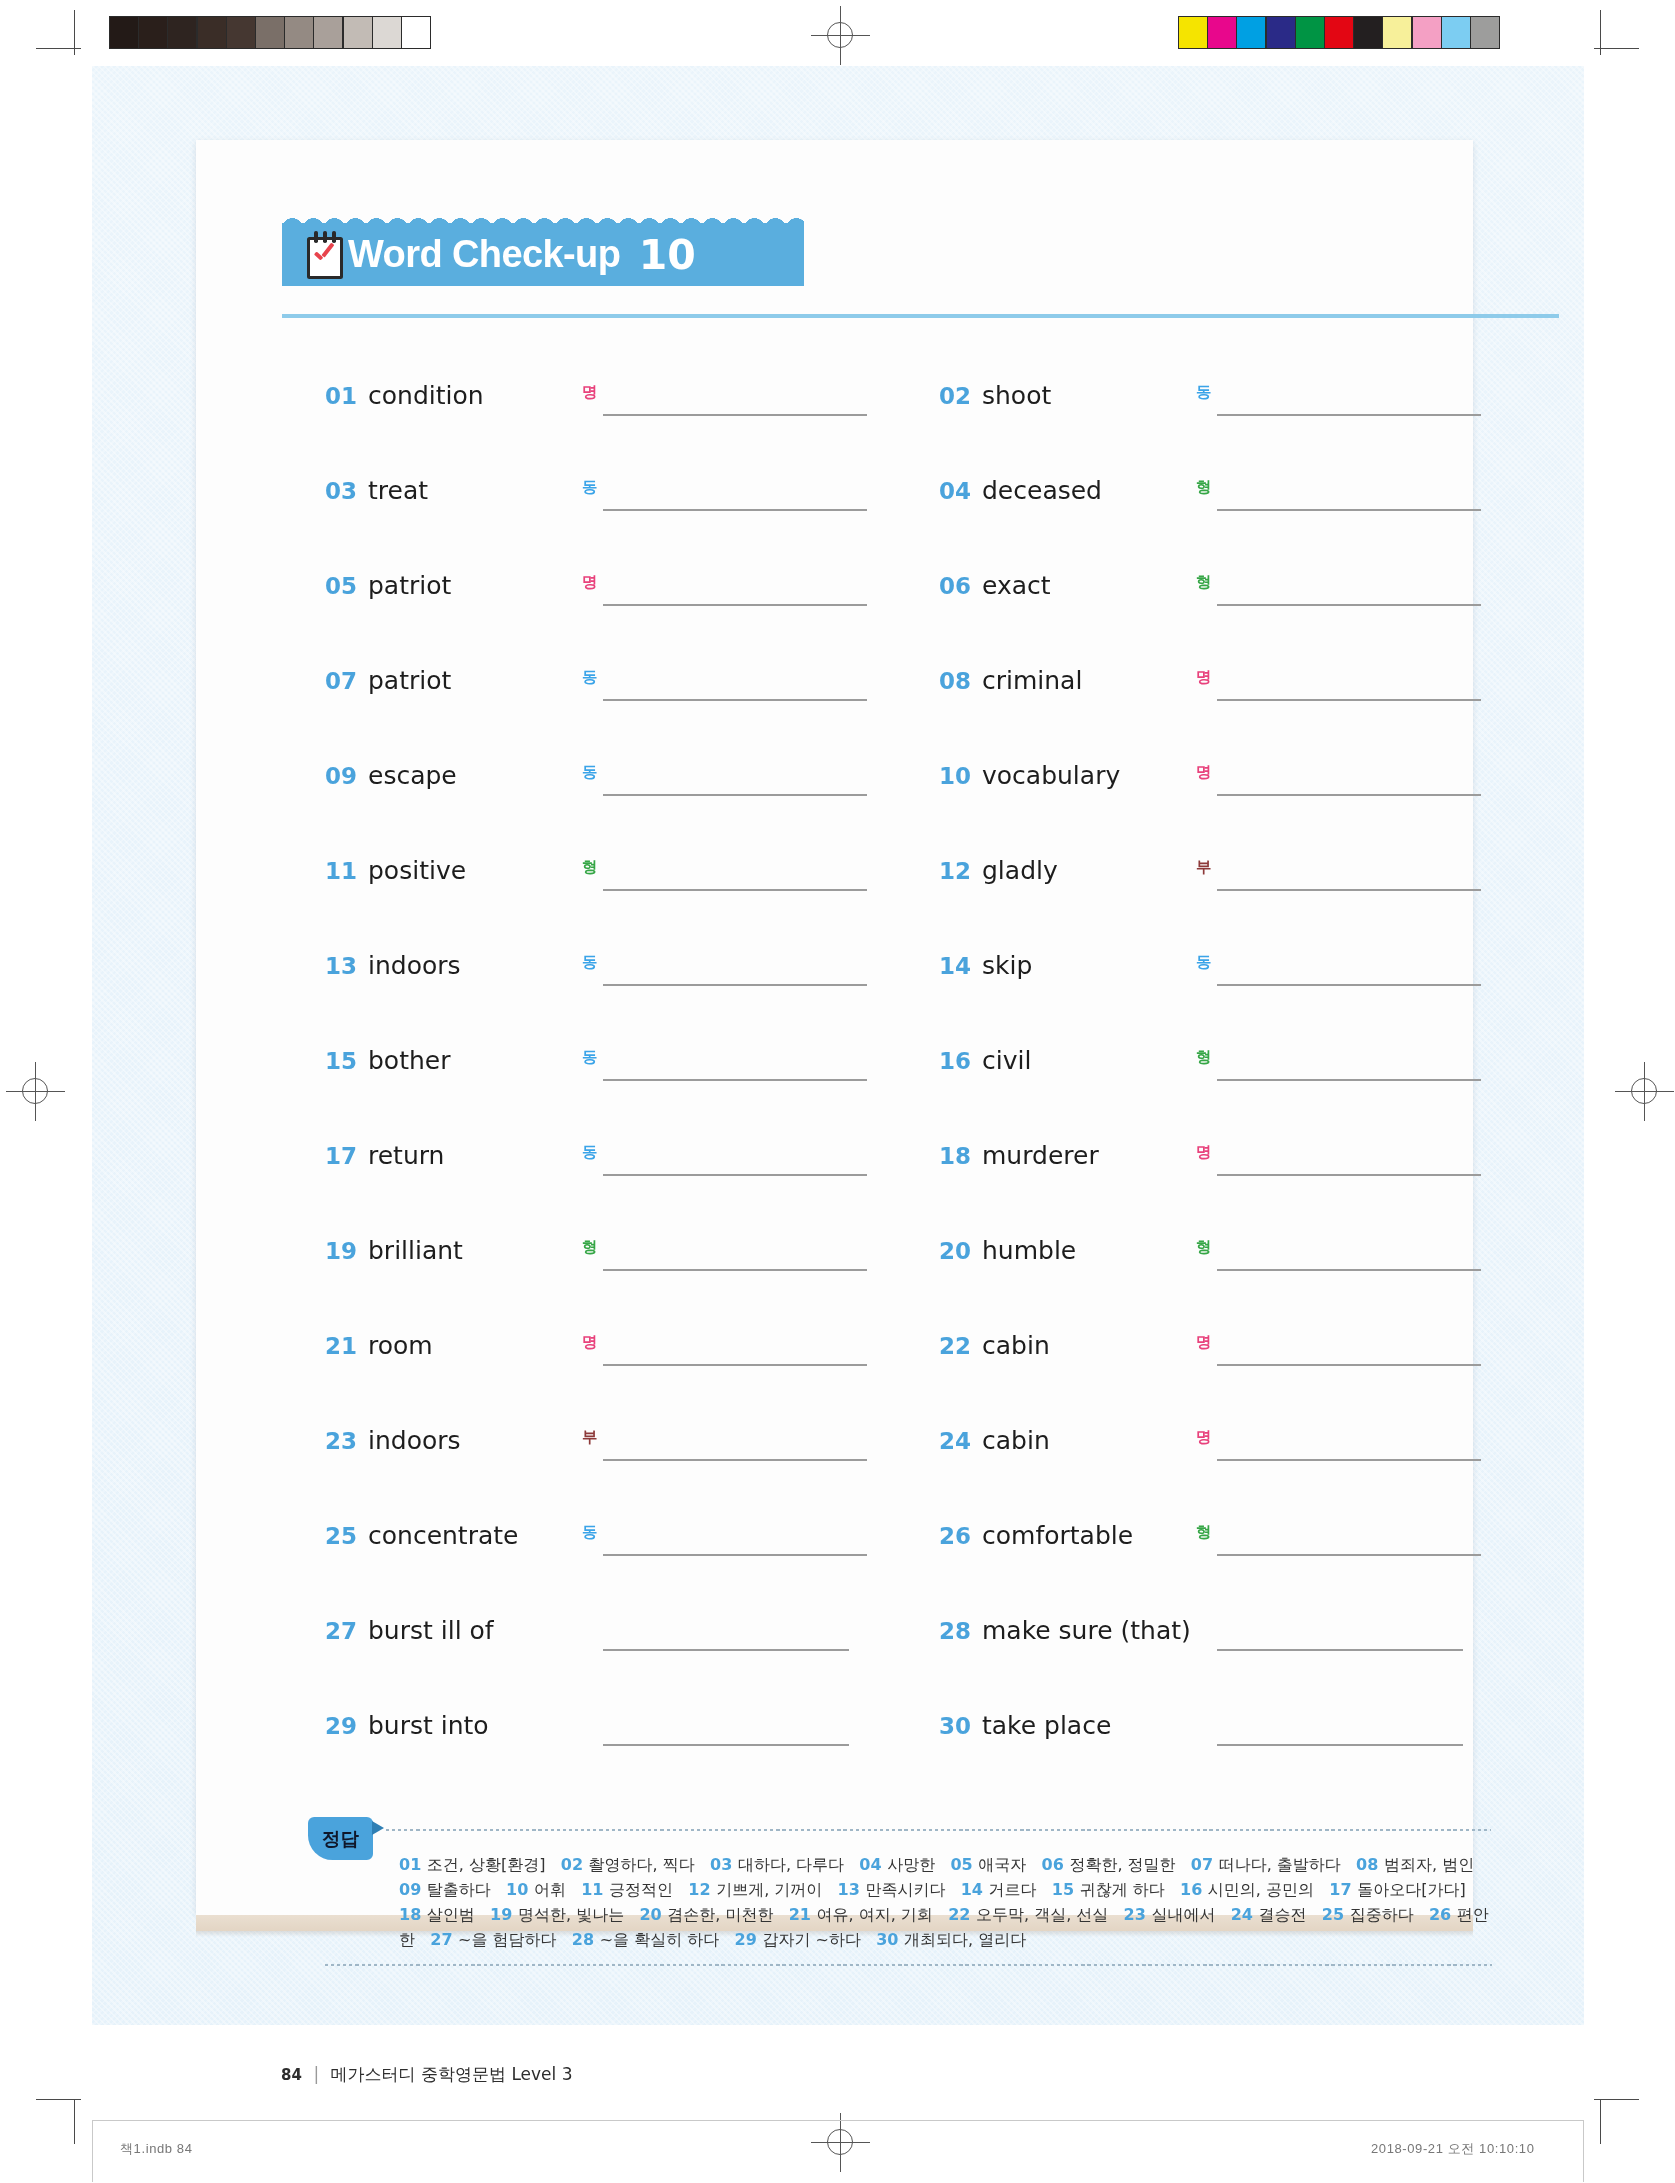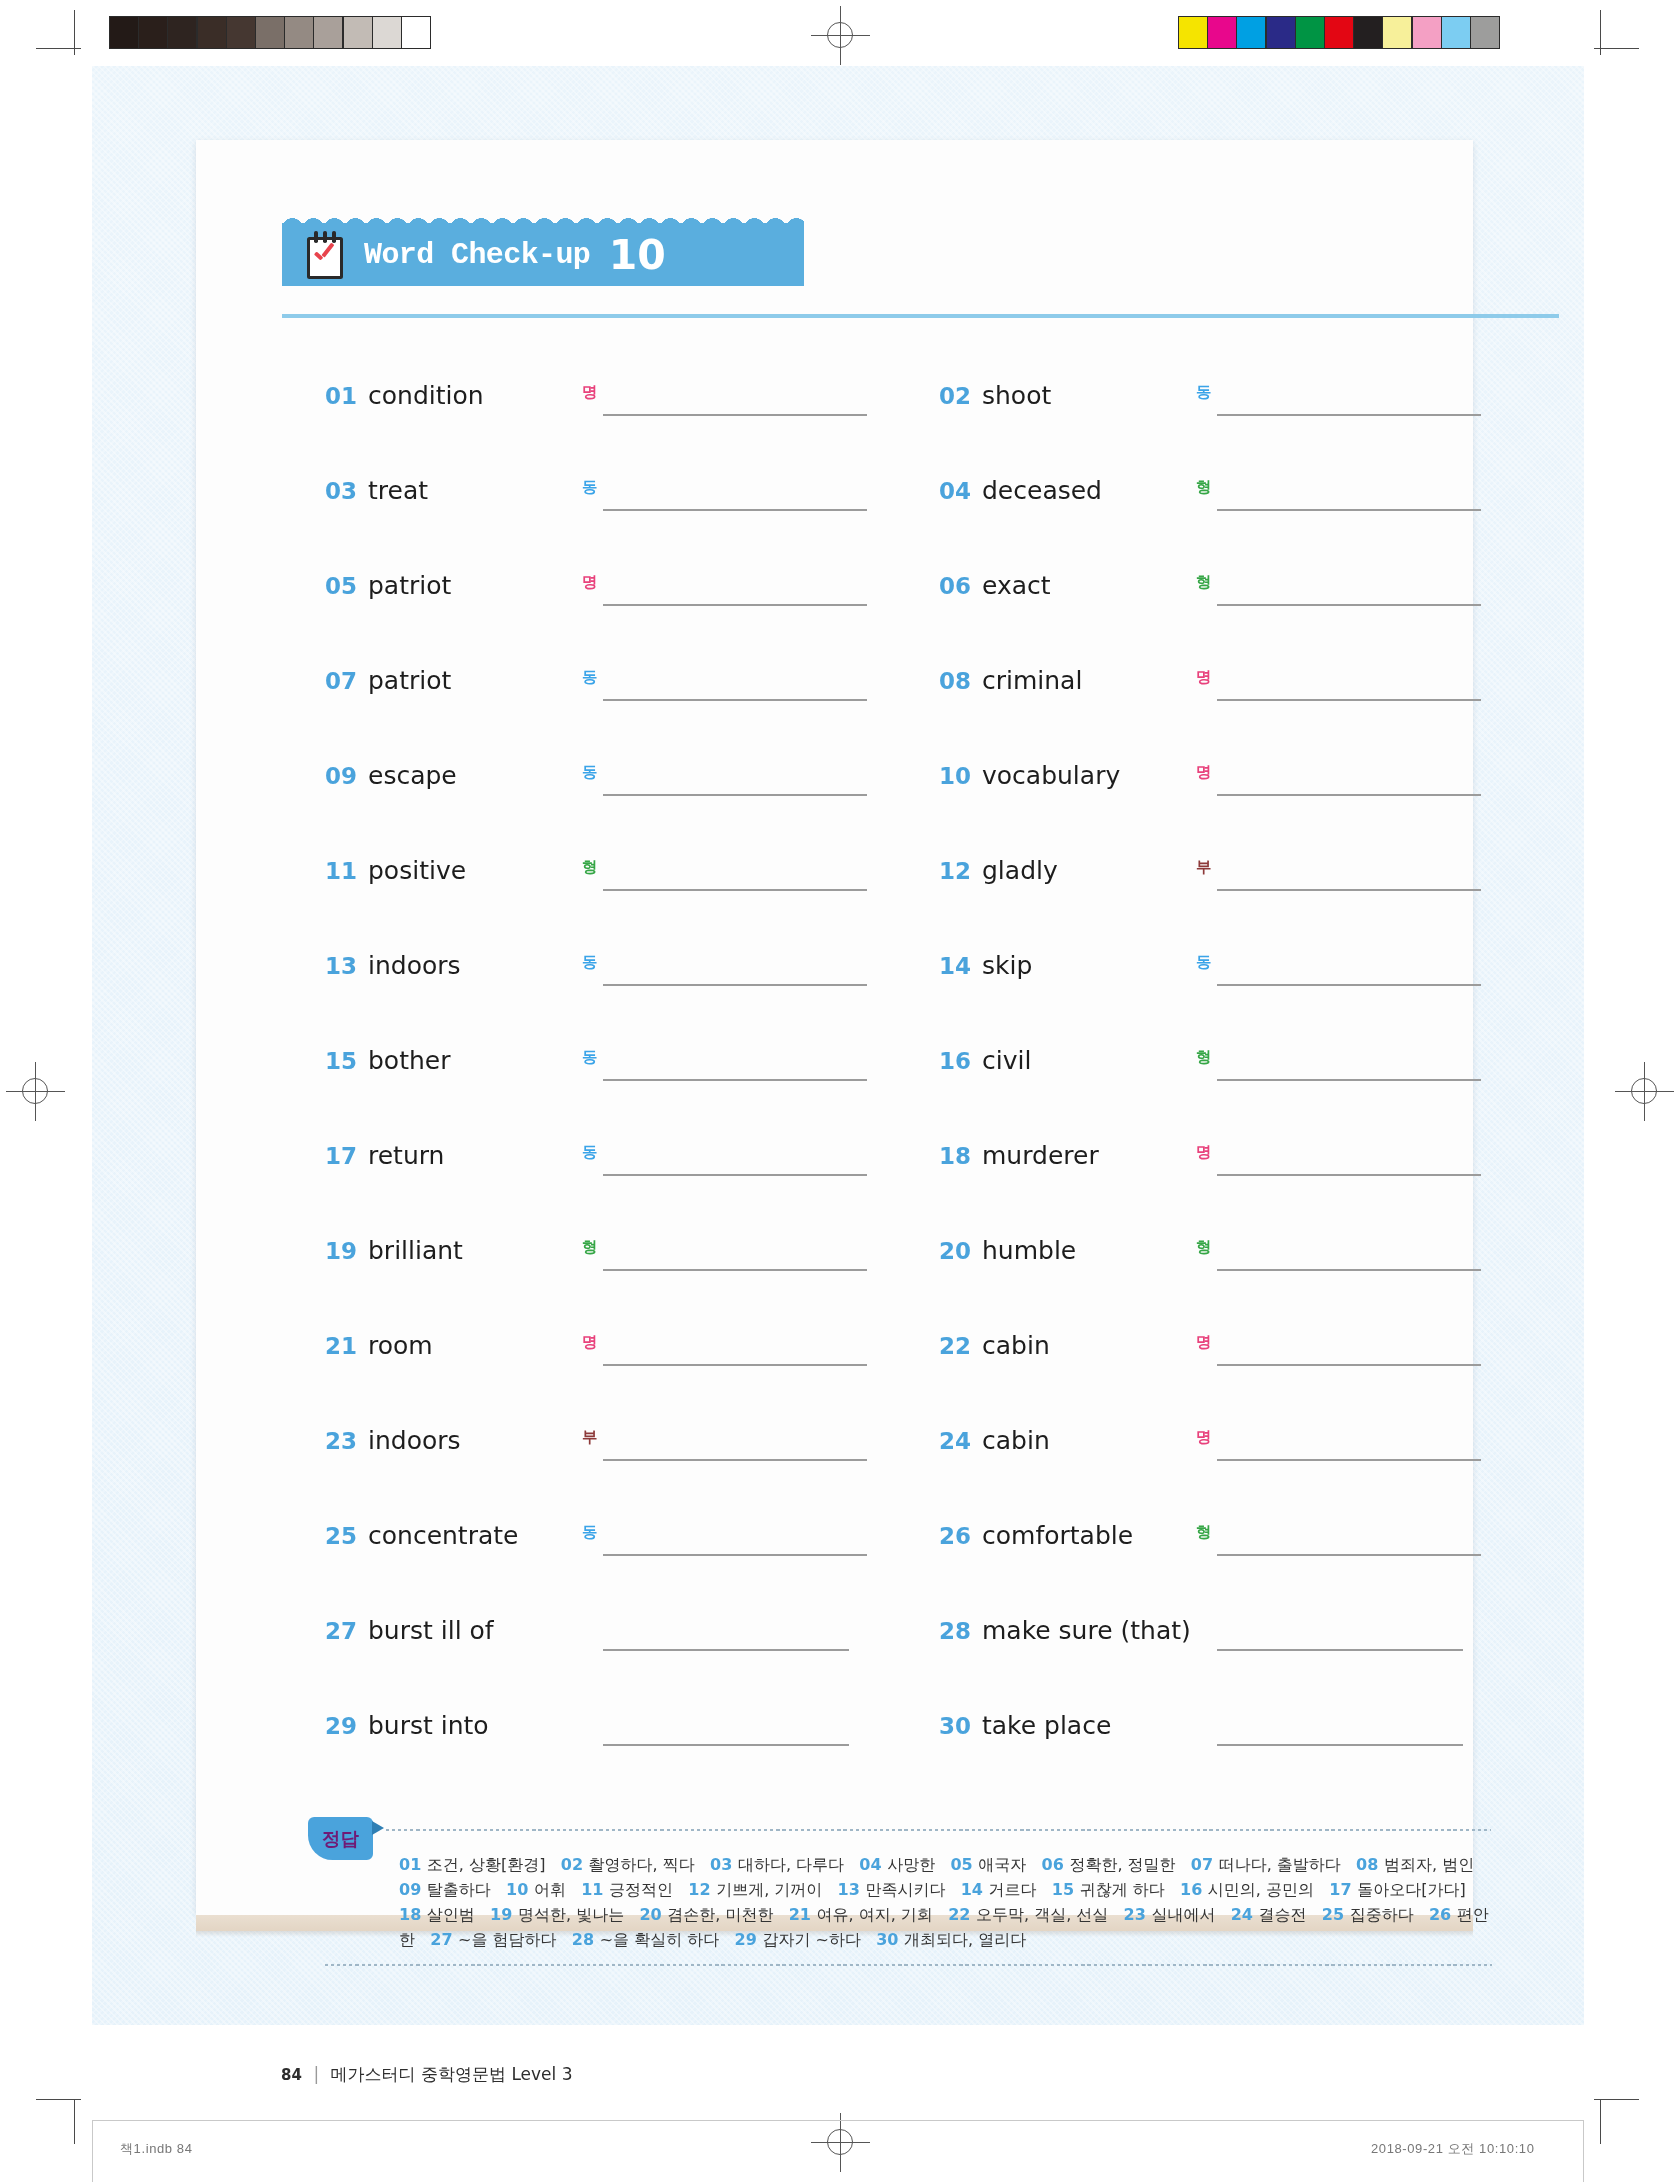--- a/index.html
+++ b/index.html
@@ -89,22 +89,22 @@
   }
   .note-icon .tick:before{
     content:"";position:absolute;left:0;top:4.9px;width:9.2px;height:4.3px;background:#e8434c;
     transform:rotate(42deg);border-radius:1.2px;
   }
   .note-icon .tick:after{
     content:"";position:absolute;left:6.1px;top:-0.6px;width:16px;height:4.3px;background:#e8434c;
     transform:rotate(-52deg);border-radius:1.2px;
   }
   .banner-title{
-    color:#ffffff;font-size:30px;font-weight:bold;letter-spacing:-0.6px;margin-left:16px;
-    font-family:Liberation Mono, monospace;
+    color:#ffffff;font-size:38px;font-weight:bold;letter-spacing:-0.6px;
+    font-family:Liberation Sans, sans-serif;
   }
   .banner-num{
     color:#ffffff;font-size:41px;font-weight:bold;margin-left:18.4px;
     font-family:"DejaVu Sans","Liberation Sans",sans-serif;
   }
   .banner-underline{
     position:absolute;left:190px;top:248px;width:1277px;height:4.3px;background:#8ecbea;
   }
 
   
@@ -138,21 +138,21 @@
   .entry.phrase .blank{left:278px;width:246px;}
 
   
   .answers{position:absolute;left:233px;top:1756px;width:1167px;}
   .ans-badge{
     position:absolute;left:-17px;top:-4.9px;width:65px;height:43px;
     background:#4aa3dc;border-radius:6.1px 6.1px 6.1px 24.6px;
     display:flex;align-items:center;justify-content:center;
   }
   .ans-badge span{
-    color:#701a75;font-size:18.4px;font-weight:bold;
+    color:#0f172a;font-size:18.4px;font-weight:bold;
     font-family:"DejaVu Sans","Liberation Sans",sans-serif;
   }
   .ans-badge:after{
     content:"";position:absolute;right:-11px;top:3.7px;
     border-left:12.3px solid #2f7fb4;border-top:7.4px solid transparent;
     border-bottom:7.4px solid transparent;
   }
   .ans-rule-top{
     position:absolute;left:61px;top:7.4px;width:1105px;height:1.8px;
     background:repeating-linear-gradient(90deg,#9fb6c6 0 3.1px,transparent 3.1px 6.1px);

